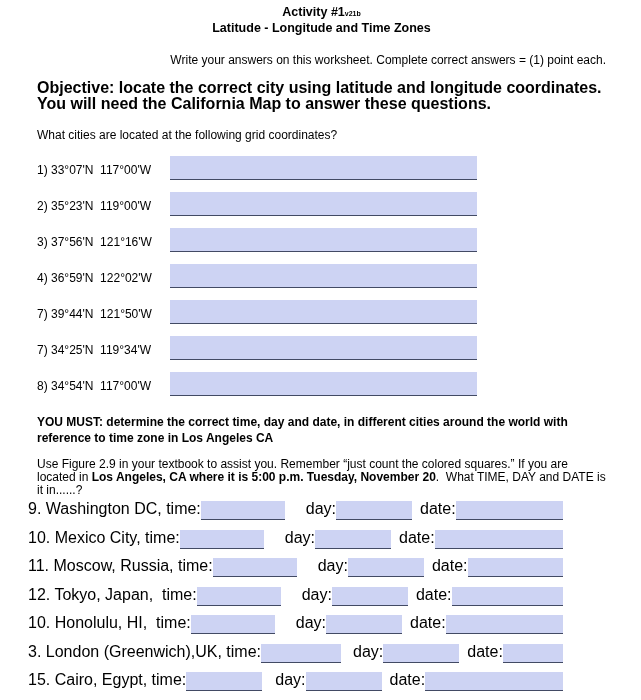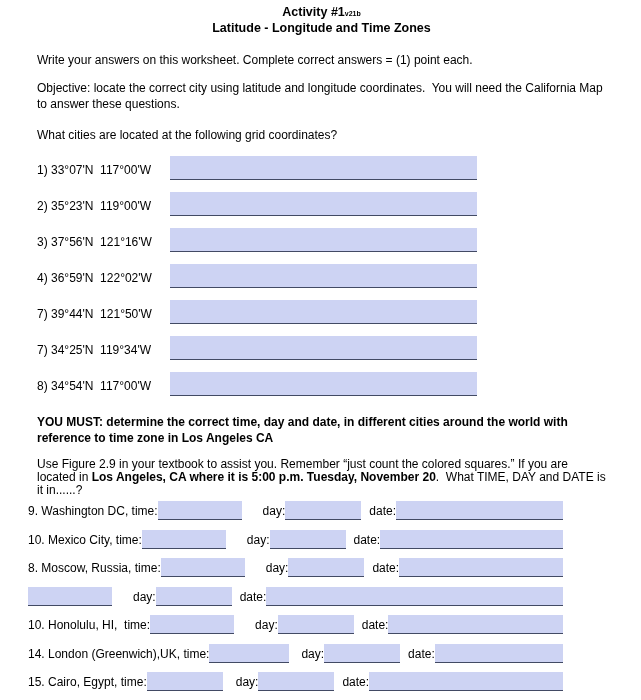--- a/index.html
+++ b/index.html
@@ -4,34 +4,34 @@
 <style>
   * { margin:0; padding:0; box-sizing:border-box; }
   body { background:#e8e8e8; font-family:"Liberation Sans", sans-serif; }
   .page {
     width:641px; height:700px; background:#ffffff; color:#000;
     padding:5px 35px 0 37px; position:relative; overflow:hidden;
     font-size:12px;
   }
   .title-line { text-align:center; font-weight:bold; font-size:12.5px; line-height:15px; }
   .title-sub { font-size:7px; font-weight:bold; }
-  .instruction { text-align:left; font-size:12px; margin-top:17px; line-height:14px; }
+  .instruction { text-align:right; font-size:12px; margin-top:17px; line-height:14px; }
   .para { white-space:pre-wrap; }
-  .objective { font-weight:normal; font-size:12px; line-height:16px; margin-top:13px; }
+  .objective { font-weight:bold; font-size:16px; line-height:16px; margin-top:13px; }
   .question { font-size:12px; margin-top:16px; line-height:14px; }
   .coord-rows { margin-top:2px; width:440px; }
   .coord-row { display:flex; height:36px; align-items:flex-end; }
   .coord-label { width:133px; font-size:12px; white-space:pre; padding-bottom:3px; flex:none; }
   .coord-field {
     flex:1; height:24px; background:#cdd3f3;
     border-bottom:1.5px solid #424a64;
   }
   .youmust { font-weight:bold; font-size:12px; line-height:16px; margin-top:18px; }
   .intro { font-size:12px; line-height:13px; margin-top:12px; }
-  .tz-rows { margin-left:-9px; margin-top:0; width:535px; font-size:12px; }
+  .tz-rows { margin-left:-9px; margin-top:0; width:535px; font-size:16px; }
   .tz-row { display:flex; align-items:flex-end; height:28.5px; }
   .tz-row:first-child { height:23px; }
   .tz-label { white-space:pre; padding-bottom:2px; flex:none; }
   .field {
     height:19px; background:#cdd3f3;
     border-bottom:1.5px solid #424a64; flex:none;
   }
   .f-time { width:84px; }
   .f-day  { width:76px; }
   .f-date { flex:1; }
@@ -101,47 +101,48 @@
     <div class="tz-row">
       <span class="tz-label">10. Mexico City, time:</span>
       <span class="field f-time"></span>
       <span class="lbl-day">day:</span>
       <span class="field f-day"></span>
       <span class="lbl-date">date:</span>
       <span class="field f-date"></span>
     </div>
 
     <div class="tz-row">
-      <span class="tz-label">8. Moscow, Russia, time:</span>
+      <span class="tz-label">11. Moscow, Russia, time:</span>
       <span class="field f-time"></span>
       <span class="lbl-day">day:</span>
       <span class="field f-day"></span>
       <span class="lbl-date">date:</span>
       <span class="field f-date"></span>
     </div>
 
     <div class="tz-row">
+      <span class="tz-label">12. Tokyo, Japan,  time:</span>
       <span class="field f-time"></span>
       <span class="lbl-day">day:</span>
       <span class="field f-day"></span>
       <span class="lbl-date">date:</span>
       <span class="field f-date"></span>
     </div>
 
     <div class="tz-row">
       <span class="tz-label">10. Honolulu, HI,  time:</span>
       <span class="field f-time"></span>
       <span class="lbl-day">day:</span>
       <span class="field f-day"></span>
       <span class="lbl-date">date:</span>
       <span class="field f-date"></span>
     </div>
 
     <div class="tz-row">
-      <span class="tz-label">14. London (Greenwich),UK, time:</span>
+      <span class="tz-label">3. London (Greenwich),UK, time:</span>
       <span class="field f-time" style="width:80px"></span>
       <span class="lbl-day" style="margin-left:12px">day:</span>
       <span class="field f-day"></span>
       <span class="lbl-date">date:</span>
       <span class="field f-date"></span>
     </div>
 
     <div class="tz-row">
       <span class="tz-label">15. Cairo, Egypt, time:</span>
       <span class="field f-time" style="width:76px"></span>

